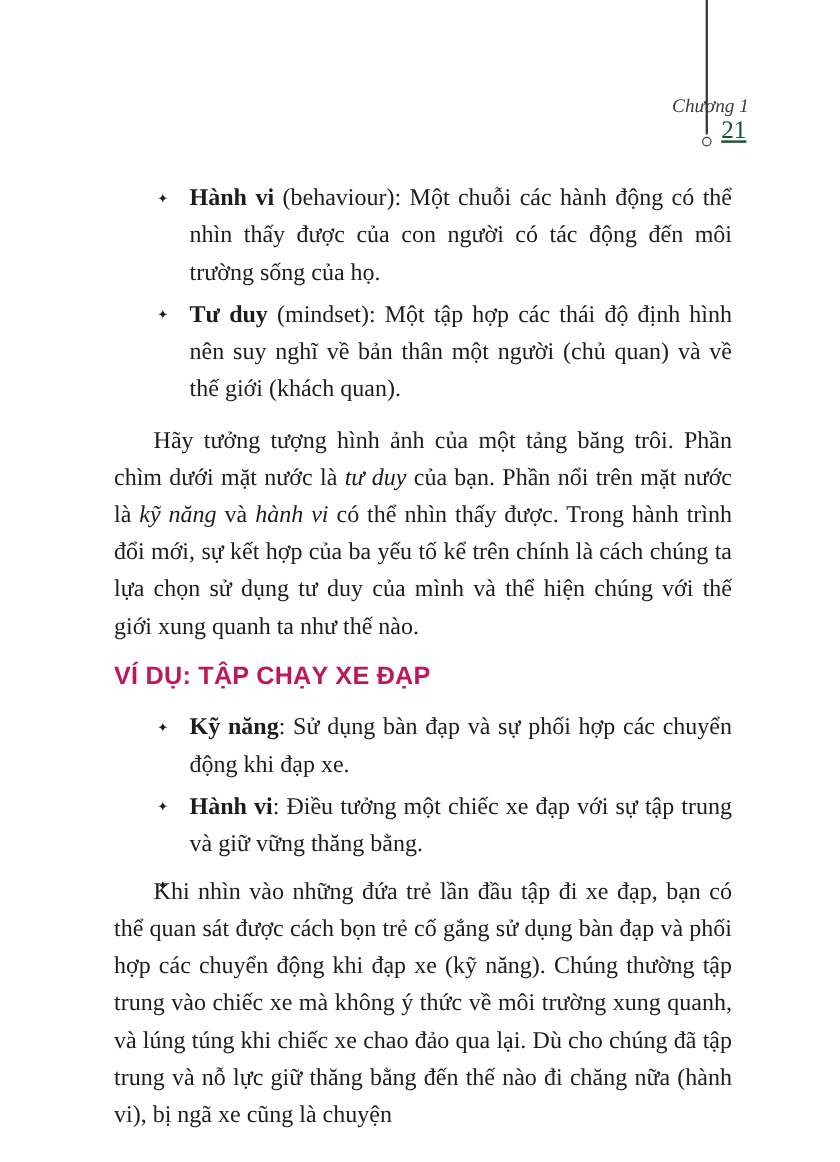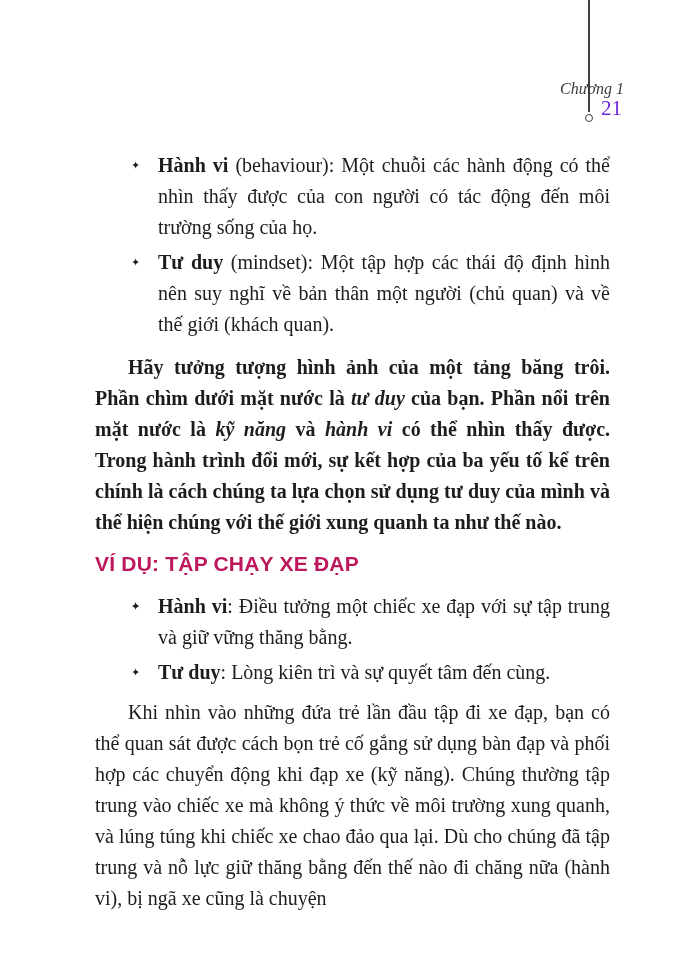--- a/index.html
+++ b/index.html
@@ -55,21 +55,22 @@
     font-size: 15px;
     letter-spacing: 0.6px;
     color: #2c2c2c;
     white-space: nowrap;
   }
   .page-number {
     position: absolute;
     left: 601px;
     top: 96px;
     font-size: 21px;
-    color: #6d28d9;
+    color: #14532d;
+    text-decoration: underline;
   }
   
   .content {
     position: absolute;
     left: 95px;
     top: 0;
     width: 515px;
     padding-top: 150px;
     font-size: 20px;
     line-height: 31px;
@@ -86,21 +87,21 @@
     top: 0;
     font-family: "DejaVu Sans", sans-serif;
     font-size: 11px;
     line-height: 31px;
     color: #1d1d1d;
   }
   .para {
     margin: 0;
     text-indent: 33px;
   }
-  .para-iceberg { margin-top: 12px; font-weight: bold; }
+  .para-iceberg { margin-top: 12px; }
   .para-bike    { margin-top: 9px; }
   .section-heading {
     font-family: "Liberation Sans", sans-serif;
     font-weight: bold;
     font-size: 21px;
     letter-spacing: 0.2px;
     color: #be185d;
     text-align: left;
     margin: 13px 0 14px 0;
     line-height: 26px;
@@ -130,28 +131,28 @@
       <span class="glyph">✦</span>
       <span class="runs"><span class="b">Tư duy</span><span> (mindset): Một tập hợp các thái độ định hình nên suy nghĩ về bản thân một người (chủ quan) và về thế giới (khách quan).</span></span>
     </div>
 
     <p class="para para-iceberg runs"><span>Hãy tưởng tượng hình ảnh của một tảng băng trôi. Phần chìm dưới mặt nước là </span><span class="i">tư duy</span><span> của bạn. Phần nổi trên mặt nước là </span><span class="i">kỹ năng</span><span> và </span><span class="i">hành vi</span><span> có thể nhìn thấy được. Trong hành trình đổi mới, sự kết hợp của ba yếu tố kể trên chính là cách chúng ta lựa chọn sử dụng tư duy của mình và thể hiện chúng với thế giới xung quanh ta như thế nào.</span></p>
 
     <h2 class="section-heading">VÍ DỤ: TẬP CHẠY XE ĐẠP</h2>
 
     <div class="bullet-item">
       <span class="glyph">✦</span>
+      <span class="runs"><span class="b">Kỹ năng</span><span>: Sử dụng bàn đạp và sự phối hợp các chuyển động khi đạp xe.</span></span>
     </div>
 
     <div class="bullet-item">
       <span class="glyph">✦</span>
       <span class="runs"><span class="b">Hành vi</span><span>: Điều tưởng một chiếc xe đạp với sự tập trung và giữ vững thăng bằng.</span></span>
     </div>
 
     <div class="bullet-item">
       <span class="glyph">✦</span>
-      <span class="runs"><span class="b">Tư duy</span><span>: Lòng kiên trì và sự quyết tâm đến cùng.</span></span>
     </div>
 
     <p class="para para-bike runs"><span>Khi nhìn vào những đứa trẻ lần đầu tập đi xe đạp, bạn có thể quan sát được cách bọn trẻ cố gắng sử dụng bàn đạp và phối hợp các chuyển động khi đạp xe (kỹ năng). Chúng thường tập trung vào chiếc xe mà không ý thức về môi trường xung quanh, và lúng túng khi chiếc xe chao đảo qua lại. Dù cho chúng đã tập trung và nỗ lực giữ thăng bằng đến thế nào đi chăng nữa (hành vi), bị ngã xe cũng là chuyện</span></p>
 
   </main>
 </div>
 
 </body></html>

